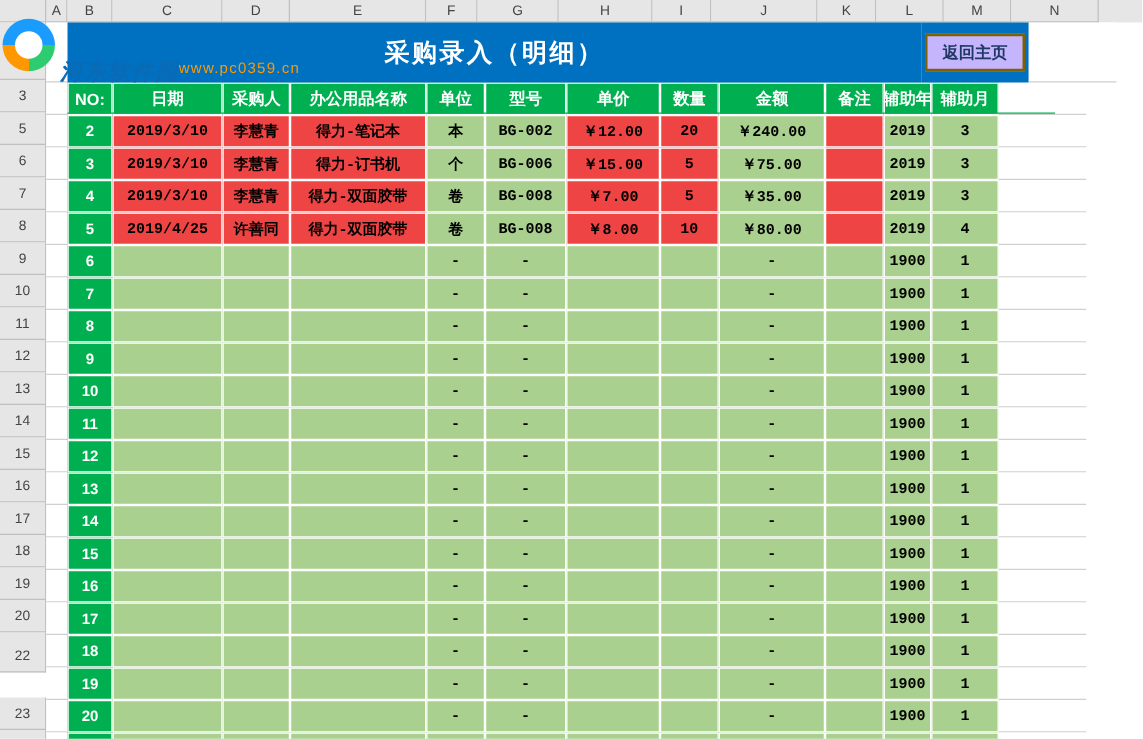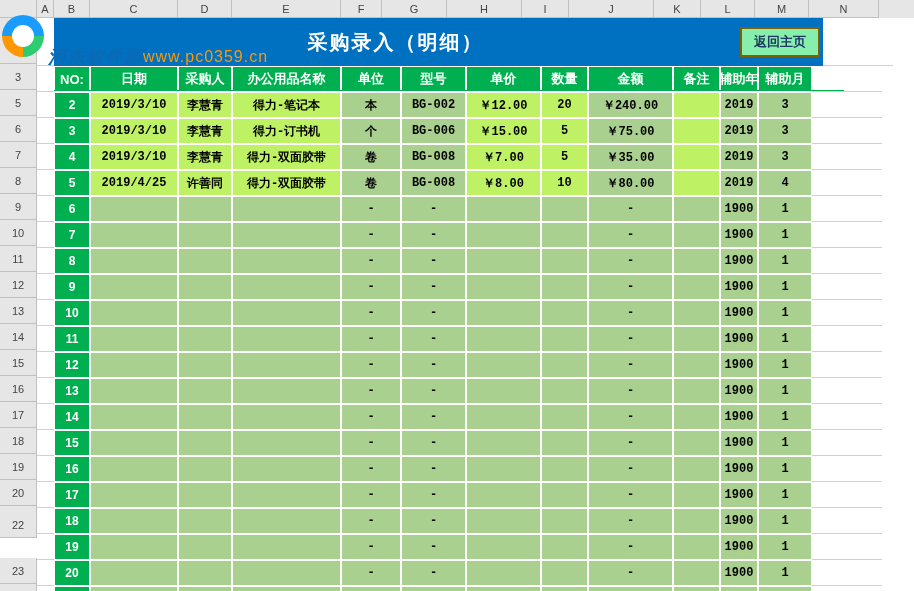--- a/index.html
+++ b/index.html
@@ -85,21 +85,21 @@
     }
     .back-btn-cell {
       width: 86px;
       background: #0070c0;
       display: flex;
       align-items: center;
       justify-content: center;
       padding: 3px;
     }
     .back-btn {
-      background: #86efac;
+      background: #c4b5fd;
       border: 2px solid #806000;
       color: #203864;
       font-weight: bold;
       font-size: 13px;
       padding: 4px 8px;
       cursor: pointer;
       width: 100%;
       text-align: center;
     }
     .table-wrap {
@@ -131,35 +131,35 @@
       font-weight: bold;
       width: 36px;
     }
     .data-cell {
       background: #a9d08e;
       color: #000;
       font-weight: bold;
       font-family: "Courier New", monospace;
     }
     .data-cell.filled {
-      background: #bef264;
+      background: #ef4444;
     }
     .col-a-spacer {
       width: 17px;
       background: #fff;
     }
     .outer-cell {
       background: #fff;
       border-bottom: 1px solid #d0d0d0;
     }
     
     .w-date  { width: 88px; }
     .w-buyer { width: 54px; }
     .w-name  { width: 109px; }
-    .w-unit  { width: 60px; }
+    .w-unit  { width: 47px; }
     .w-model { width: 65px; }
     .w-price { width: 75px; }
     .w-qty   { width: 47px; }
     .w-amt   { width: 85px; }
     .w-note  { width: 47px; text-align: right; }
     .w-yr    { width: 38px; }
     .w-mo    { width: 54px; }
     .w-ext   { width: 70px; }
 
     
@@ -194,21 +194,21 @@
       margin-top: 44px;
     }
     .watermark-title {
       font-size: 18px;
       font-weight: bold;
       color: #0a6ab5;
       font-style: italic;
       letter-spacing: 1px;
     }
     .watermark-url {
-      font-size: 16px;
+      font-size: 12px;
       color: #ff9800;
       letter-spacing: 1px;
     }
     .green-line {
       position: absolute;
       left: 0;
       right: 0;
       height: 1px;
       background: #00b050;
     }

